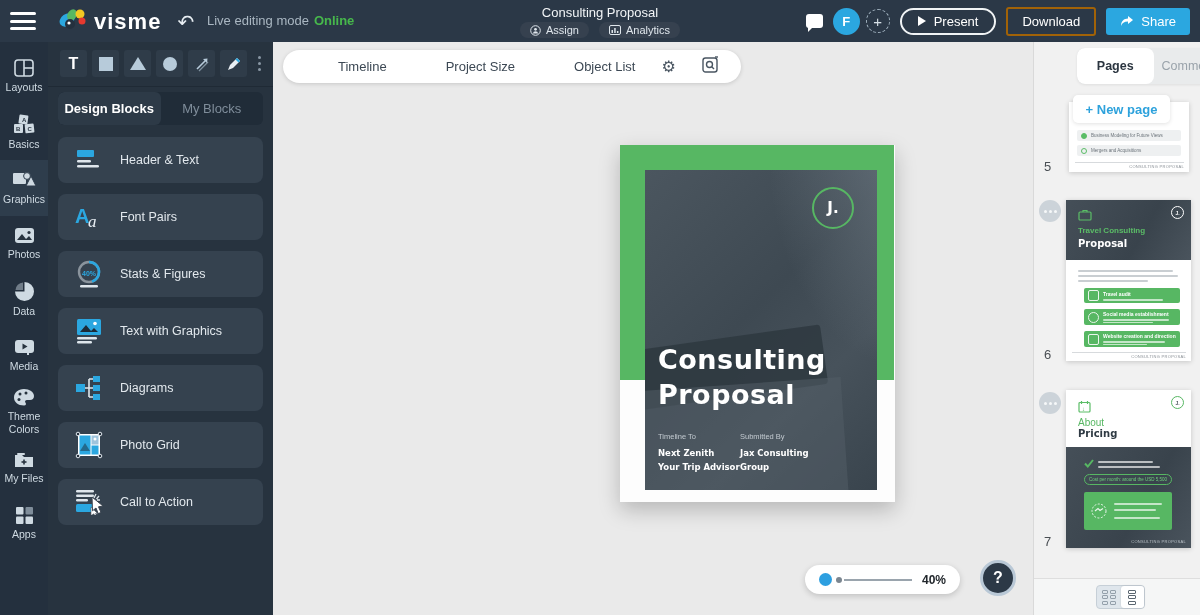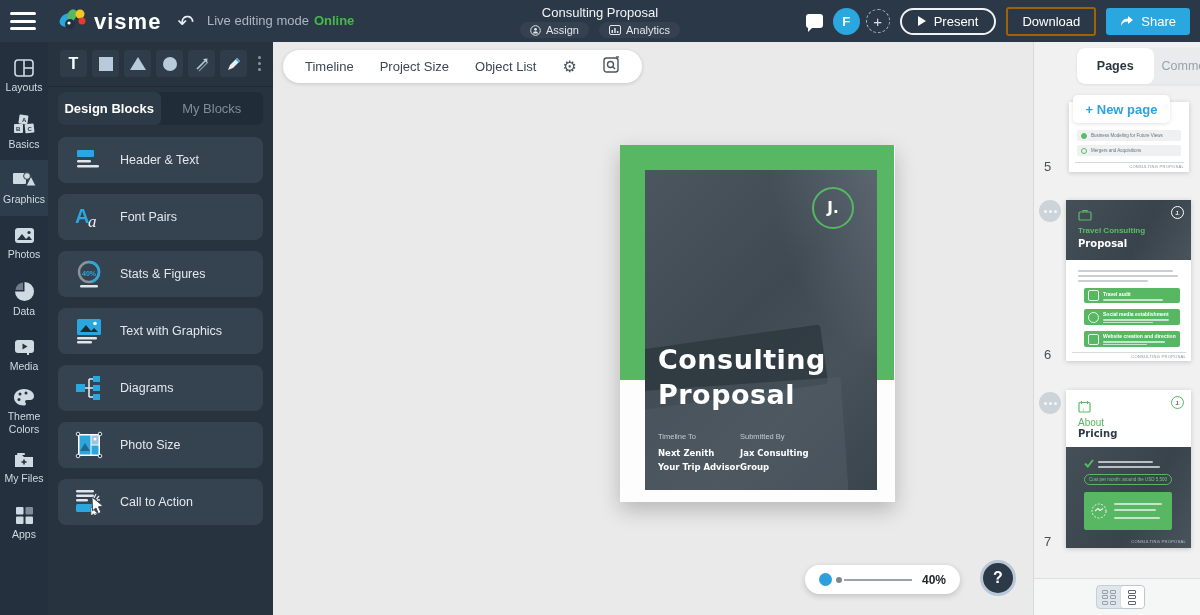--- a/index.html
+++ b/index.html
@@ -45,21 +45,21 @@
   .block-tab.on { background:#2d3a47; color:#fff; font-weight:bold; border-radius:6px; }
   .block-tab.off { color:#7f8d9a; }
   .blocks { position:absolute; left:10px; top:95px; width:205px; display:flex; flex-direction:column; gap:11px; }
   .block-item { height:46px; background:#35424f; border-radius:8px; display:flex; align-items:center; gap:14px; padding-left:14px; cursor:pointer; color:#e2e8ed; font-size:12.5px; }
   .bicon { width:34px; display:flex; align-items:center; justify-content:center; }
   .cursor-arrow { position:absolute; left:48px; top:458px; z-index:40; pointer-events:none; }
 
   
   .canvas { position:absolute; left:273px; top:42px; width:760px; height:573px; background:#eaeaea; z-index:10; }
   .canvas-toolbar { position:absolute; left:10px; top:8px; height:33px; background:#fff; border-radius:17px; box-shadow:0 1px 4px rgba(0,0,0,.15); display:flex; align-items:center; gap:26px; padding:0 22px; }
-  .ct-item { font-size:13px; color:#3c4854; cursor:pointer; white-space:nowrap; }
+  .ct-item { font-size:13px; color:#3c4854; cursor:pointer; white-space:nowrap;margin-left:33px; }
   .ct-gear { font-size:16px; color:#4a5662; cursor:pointer; }
 
   .slide { position:absolute; left:347px; top:103px; width:275px; height:357px; background:#fdfdfd; box-shadow:0 8px 20px rgba(0,0,0,.22); }
   .slide-green { position:absolute; left:0; top:0; width:274px; height:235px; background:#57b763; }
   .slide-photo { position:absolute; left:25px; top:25px; width:232px; height:320px; background:linear-gradient(135deg,#4b565f 0%,#3e4952 45%,#47525b 70%,#39444d 100%); overflow:hidden; }
   .laptop1 { position:absolute; left:-20px; top:168px; width:200px; height:60px; background:#2e3840; transform:rotate(-8deg); border-radius:4px; opacity:.85; }
   .laptop2 { position:absolute; left:-30px; top:215px; width:230px; height:120px; background:#525d66; transform:rotate(-4deg); opacity:.55; }
   .photo-glow { position:absolute; right:-30px; top:-20px; width:140px; height:220px; background:radial-gradient(ellipse at top right, rgba(130,142,152,.55), rgba(130,142,152,0) 70%); }
   .slide-logo { position:absolute; left:192px; top:42px; width:42px; height:42px; border:2px solid #57b763; border-radius:50%; color:#fff; font-size:15px; font-weight:bold; display:flex; align-items:center; justify-content:center; font-family:"DejaVu Sans", sans-serif; }
   .slide-title { position:absolute; left:38px; top:198px; color:#fff; font-size:27px; font-weight:bold; line-height:1.28; font-family:"DejaVu Sans", sans-serif; letter-spacing:.5px; }
@@ -359,21 +359,21 @@
             <circle cx="20" cy="8" r="1.5" fill="#fff"></circle>
             <rect x="16.5" y="14.5" width="7" height="9" fill="#2ba7e0"></rect>
             <g stroke="#dfe6ec" fill="#27333f">
               <circle cx="3" cy="3" r="1.8"></circle>
               <circle cx="25" cy="3" r="1.8"></circle>
               <circle cx="3" cy="25" r="1.8"></circle>
               <circle cx="25" cy="25" r="1.8"></circle>
             </g>
           </svg>
         </span>
-      <span>Photo Size</span>
+      <span>Photo Grid</span>
     </div>
     <div class="block-item">
       <span class="bicon">
           <svg width="30" height="26" viewBox="0 0 30 26">
             <rect x="2" y="1" width="18" height="2.4" rx="1.2" fill="#dfe6ec"></rect>
             <rect x="2" y="5.5" width="18" height="2.4" rx="1.2" fill="#dfe6ec"></rect>
             <rect x="2" y="10" width="12" height="2.4" rx="1.2" fill="#dfe6ec"></rect>
             <rect x="2" y="15" width="17" height="8" rx="1.5" fill="#2ba7e0"></rect>
             <path d="M22 5 L20 9 M25 7 L22.5 10 M26 11 L23 11" stroke="#dfe6ec" stroke-width="1.3"></path>
             <path d="M17 18 L24 25 L21.5 24.5 L23 28 L21 28 L20 24.8 L17 26.5 Z" fill="#fff" stroke="#55606a" stroke-width=".6"></path>

